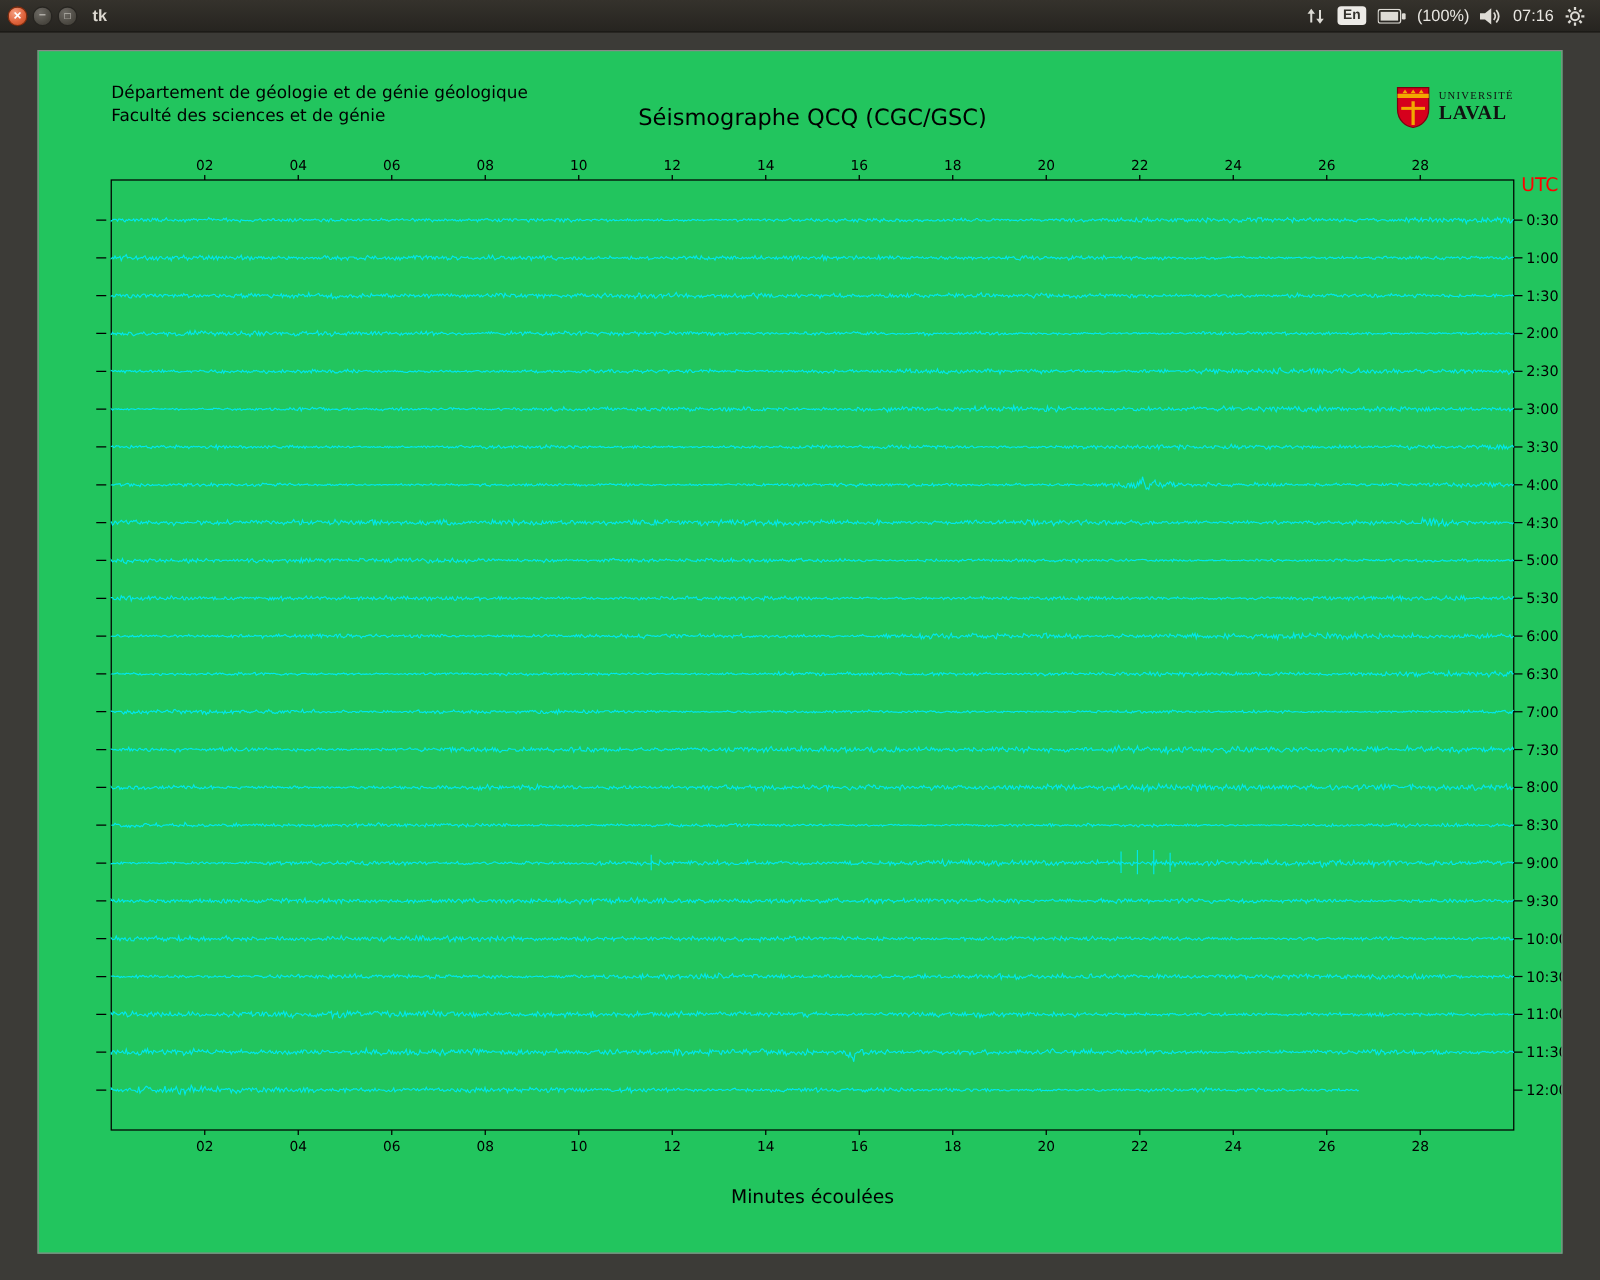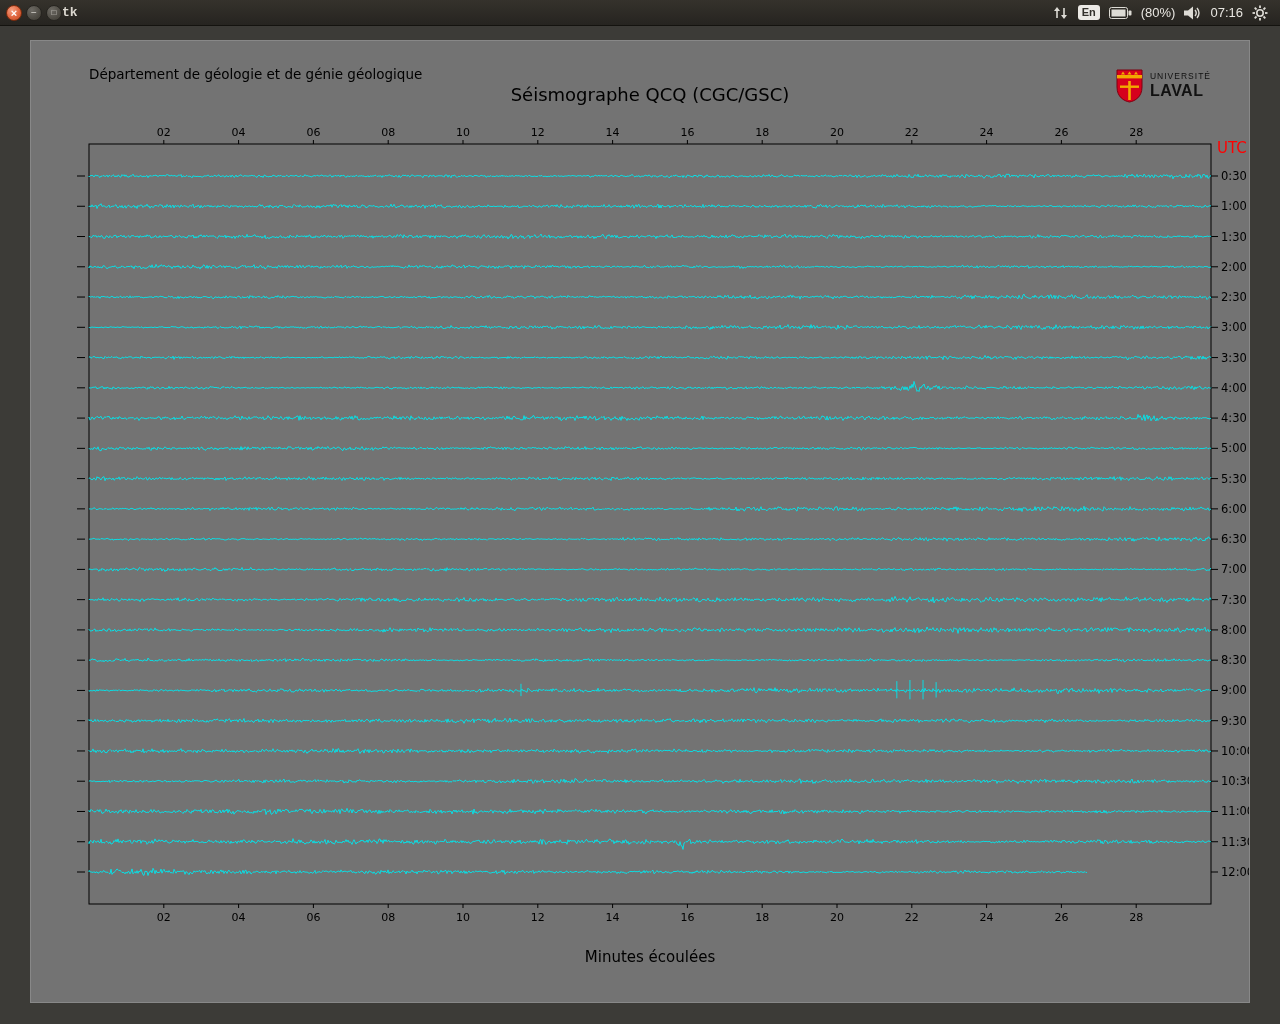--- a/index.html
+++ b/index.html
@@ -21,47 +21,47 @@
   }
   .wbtn.close {
     background:radial-gradient(circle at 35% 30%, #f6a183, #e0653e 55%, #bf4a20);
     border:1px solid #7e2c0e; color:#fff; font-weight:bold;
   }
   .wbtn.minmax {
     background:radial-gradient(circle at 35% 30%, #6d6a64, #49463f 70%);
     border:1px solid #262420; color:#d9d6cf; font-size:10px;
   }
   .wbtn.max { font-size:8px; }
-  .win-title { font-weight:bold; font-size:13px; color:#dcd8d0;font-family:Liberation Mono, monospace; }
+  .win-title { margin-left:12px; font-weight:bold; font-size:13px; color:#dcd8d0; }
   .tray { margin-left:auto; display:flex; align-items:center; gap:9px; padding-right:12px; font-size:13px; }
   .kbd-box {
     background:#eceae6; color:#33312c; border-radius:3px;
     font-size:11px; font-weight:bold; padding:1px 4px; line-height:13px;
   }
   .tray svg { display:block; }
 
   
   .app-window {
     position:absolute; left:30px; top:40px; width:1220px; height:963px;
-    background:#737373; border:1px solid #888;
+    background:#22c55e; border:1px solid #888;
   }
   .inst {
     position:absolute; left:58px; top:24px;
     font-family:"DejaVu Sans", sans-serif;
     font-size:13.5px; font-weight:500; color:#000; line-height:19px;
   }
   .main-title {
     position:absolute; left:58px; top:43px; width:1122px; text-align:center;
     font-family:"DejaVu Sans", sans-serif; font-size:18px; color:#000;
   }
   .logo {
     position:absolute; right:38px; top:28px;
     display:flex; align-items:center; gap:7px;
   }
-  .logo-text { font-family:Liberation Sans, sans-serif; color:#111; }
+  .logo-text { font-family:Liberation Serif, serif; color:#111; }
   .logo-text .l1 { font-size:8.5px; letter-spacing:1px; }
   .logo-text .l2 { font-size:16px; font-weight:bold; letter-spacing:0.5px; line-height:20px; }
   #plot-svg { position:absolute; left:0; top:0; font-family:"DejaVu Sans", sans-serif; }
 </style>
 </head>
 <body>
 
 <div class="titlebar">
   <div class="win-buttons">
     <div class="wbtn close">
@@ -81,21 +81,21 @@
       <polygon points="1,5 4,1 7,5" fill="#dddbd5"></polygon>
       <line x1="11" y1="2" x2="11" y2="10" stroke="#dddbd5" stroke-width="1.6"></line>
       <polygon points="8,9 11,13 14,9" fill="#dddbd5"></polygon>
     </svg>
     <span class="kbd-box">En</span>
     <svg width="23" height="12" viewBox="0 0 23 12">
       <rect x="0.5" y="0.5" width="18" height="11" rx="2" fill="none" stroke="#dddbd5"></rect>
       <rect x="2.5" y="2.5" width="14" height="7" fill="#dddbd5"></rect>
       <rect x="19.5" y="3.5" width="3" height="5" rx="1" fill="#dddbd5"></rect>
     </svg>
-    <span>(80%)</span>
+    <span>(100%)</span>
     <svg width="17" height="14" viewBox="0 0 17 14">
       <polygon points="0,4.5 4,4.5 9,0.5 9,13.5 4,9.5 0,9.5" fill="#dddbd5"></polygon>
       <path d="M11 4 Q13.5 7 11 10" fill="none" stroke="#dddbd5" stroke-width="1.4"></path>
       <path d="M13 2 Q17 7 13 12" fill="none" stroke="#dddbd5" stroke-width="1.4"></path>
     </svg>
     <span>07:16</span>
     <svg width="16" height="16" viewBox="0 0 16 16">
       <circle cx="8" cy="8" r="3.2" fill="none" stroke="#dddbd5" stroke-width="1.6"></circle>
       <g stroke="#dddbd5" stroke-width="1.8">
         <line x1="8" y1="0.5" x2="8" y2="3"></line>
@@ -107,20 +107,21 @@
         <line x1="13.3" y1="2.7" x2="11.5" y2="4.5"></line>
           <line x1="4.5" y1="11.5" x2="2.7" y2="13.3"></line>
       </g>
     </svg>
   </div>
 </div>
 
 <div class="app-window">
   <div class="inst">
     <div>Département de géologie et de génie géologique</div>
+    <div>Faculté des sciences et de génie</div>
   </div>
   <div class="main-title">Séismographe QCQ (CGC/GSC)</div>
   <div class="logo">
     <svg width="27" height="34" viewBox="0 0 27 34">
       <path d="M1 1 H26 V18 C26 28 19 32 13.5 33 C8 32 1 28 1 18 Z" fill="#d6001c" stroke="#7e0011"></path>
       <rect x="1" y="6" width="25" height="3.4" fill="#f2a900"></rect>
       <rect x="12.2" y="12" width="2.6" height="19" fill="#f2a900"></rect>
       <rect x="4" y="16.5" width="19" height="2.4" fill="#f2a900"></rect>
       <polygon points="5,5.5 7,2.5 9,5.5" fill="#f2a900"></polygon>
       <polygon points="11.5,5.5 13.5,2.5 15.5,5.5" fill="#f2a900"></polygon>

